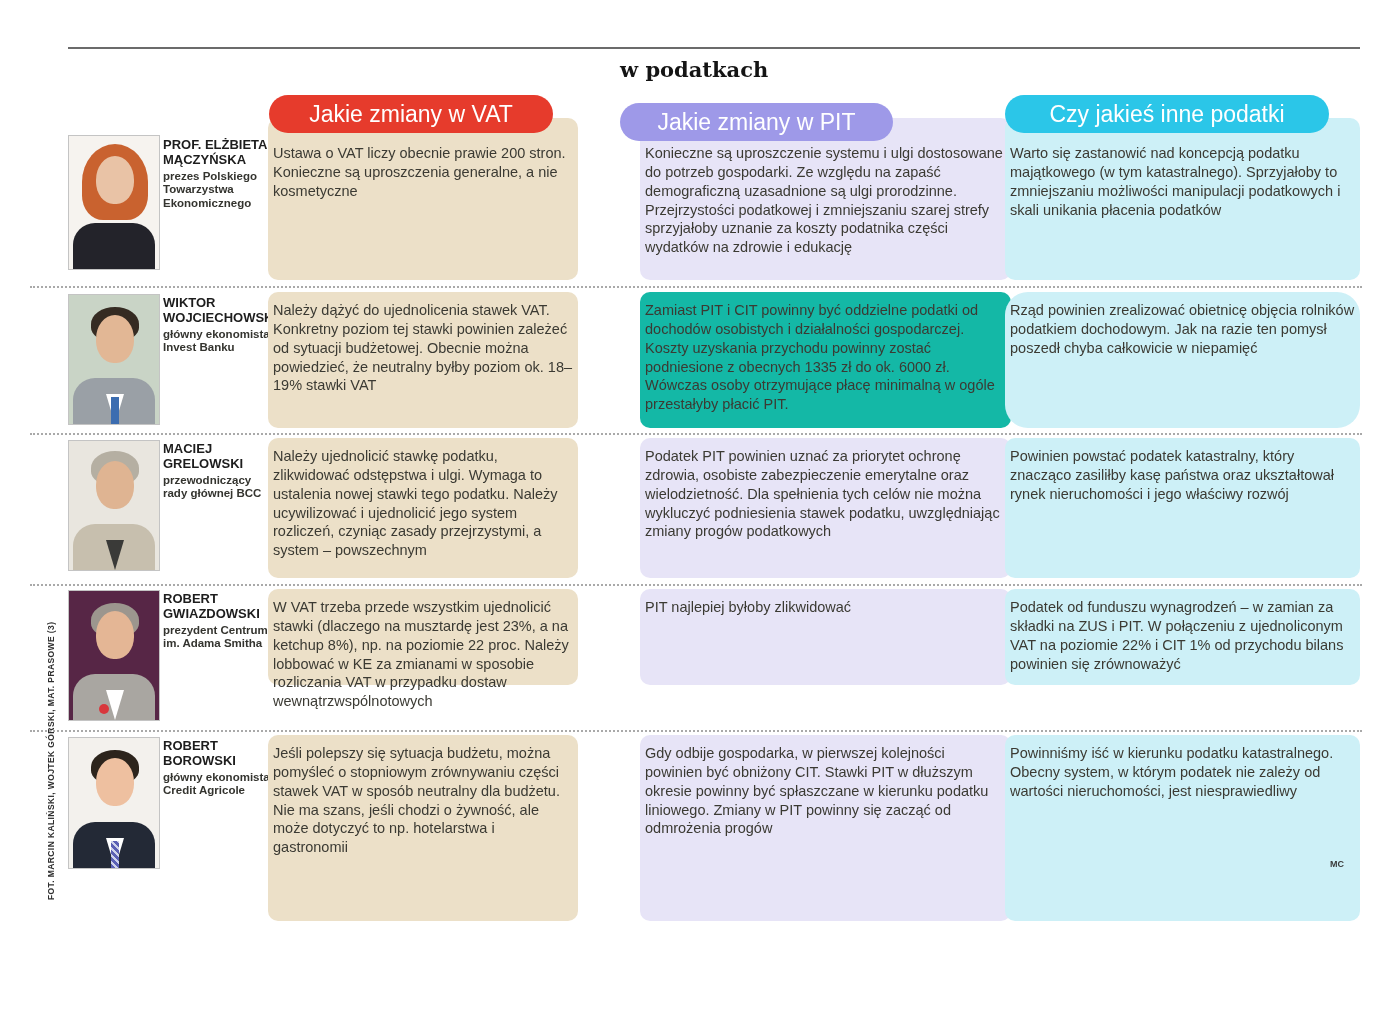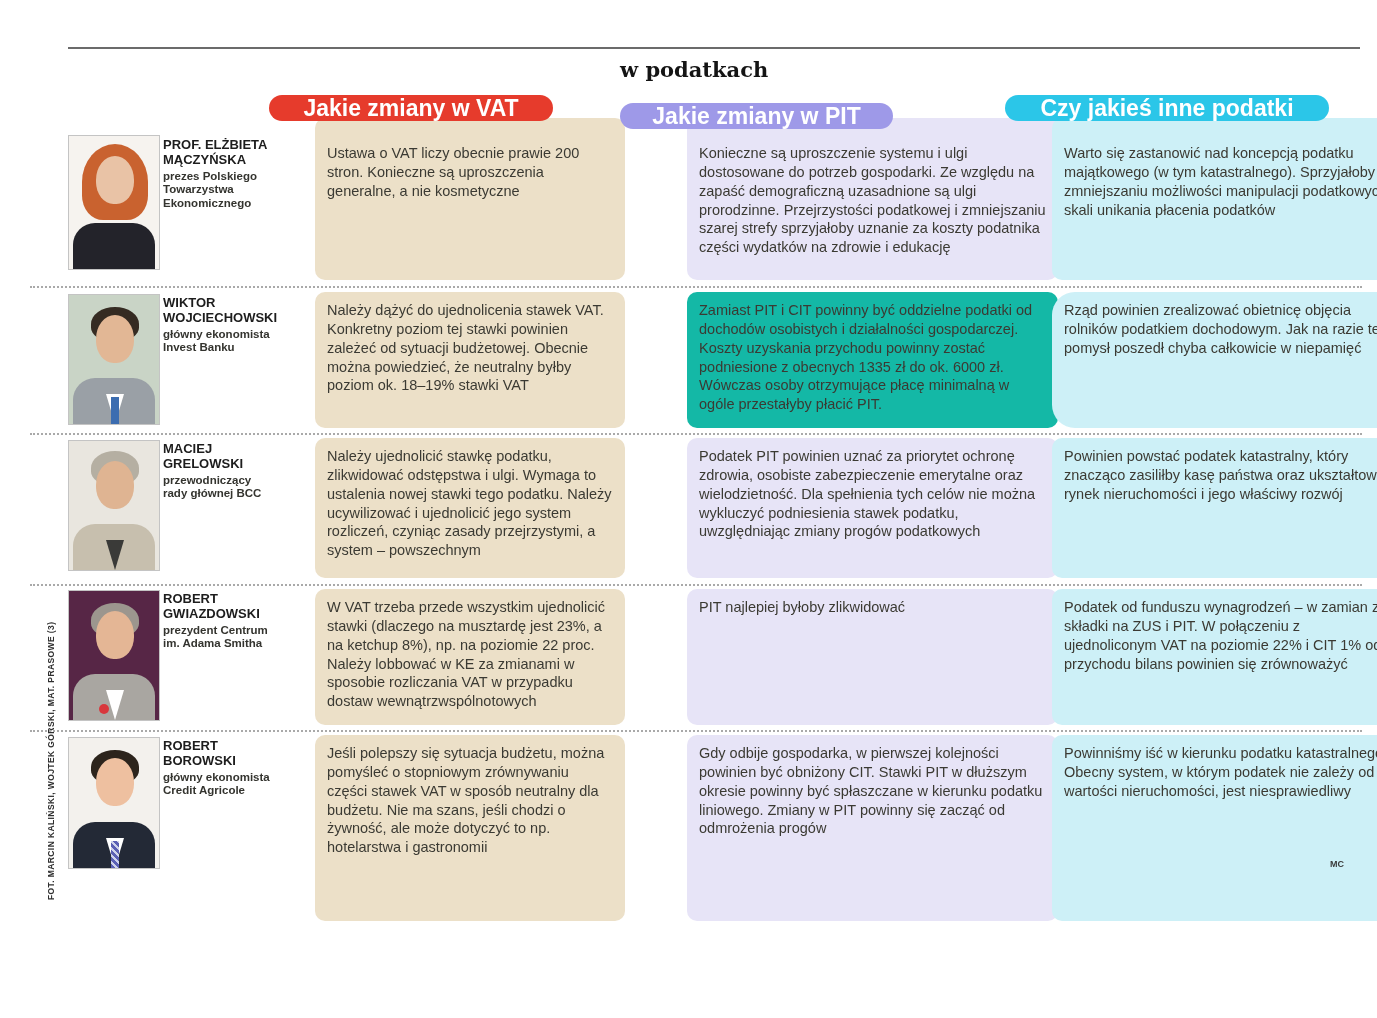--- a/index.html
+++ b/index.html
@@ -4,35 +4,35 @@
 <style>
   html,body{margin:0;padding:0;background:#fff;}
   .canvas{position:relative;width:1377px;height:1018px;background:#fff;overflow:hidden;
           font-family:"Liberation Sans",sans-serif;}
   .top-rule{position:absolute;left:68px;top:47px;width:1292px;height:2px;background:#6b6b6b;}
   .title{position:absolute;left:68px;top:57px;width:1292px;height:30px;
          font-family:"DejaVu Serif",serif;font-weight:bold;font-size:21px;color:#141414;}
   .title .t1{position:absolute;left:0;top:0;white-space:nowrap;}
   .title .t2{position:absolute;left:552px;top:0;white-space:nowrap;}
 
-  .pill{position:absolute;top:95px;height:26px;border-radius:19px;display:flex;align-items:center;
-        justify-content:center;color:#fff;font-weight:bold;font-size:23px;white-space:nowrap;z-index:3;}
+  .pill{position:absolute;top:95px;height:38px;border-radius:19px;display:flex;align-items:center;
+        justify-content:center;color:#fff;font-weight:normal;font-size:23px;white-space:nowrap;z-index:3;}
   .pill-vat{left:269px;width:284px;}
   .pill-pit{left:620px;width:273px;margin-top:8px;}
   .pill-other{left:1005px;width:324px;}
 
-  .cell{position:absolute;border-radius:10px;padding:9px 12px;box-sizing:border-box;
-        font-size:14.5px;line-height:1.3;color:#3b3a33;z-index:1;margin-left:47px;}
+  .cell{position:absolute;border-radius:10px;padding:9px 5px;box-sizing:border-box;
+        font-size:14.5px;line-height:1.3;color:#3b3a33;z-index:1;}
   .c-vat{left:268px;width:310px;}
   .c-pit{left:640px;width:371px;}
   .c-other{left:1005px;width:355px;}
   .r1{top:118px;height:162px;} .r1.cell{padding-top:26px;}
   .r2{top:292px;height:136px;}
   .r3{top:438px;height:140px;}
-  .r4{top:589px;height:136px;}
+  .r4{top:589px;height:96px;}
   .r5{top:735px;height:186px;}
 
   .divider{position:absolute;left:30px;width:1332px;height:0;border-top:2px dotted #a9a9a9;z-index:2;}
   .d1{top:286px;} .d2{top:433px;} .d3{top:584px;} .d4{top:730px;}
 
   .namebox{position:absolute;left:163px;width:112px;}
   .n1{top:138px;} .n2{top:296px;} .n3{top:442px;} .n4{top:592px;} .n5{top:739px;}
   .name{font-weight:bold;font-size:13px;color:#1d1d1d;line-height:1.12;}
   .role{font-weight:bold;font-size:11.5px;color:#34342f;line-height:1.15;margin-top:3px;}
 

